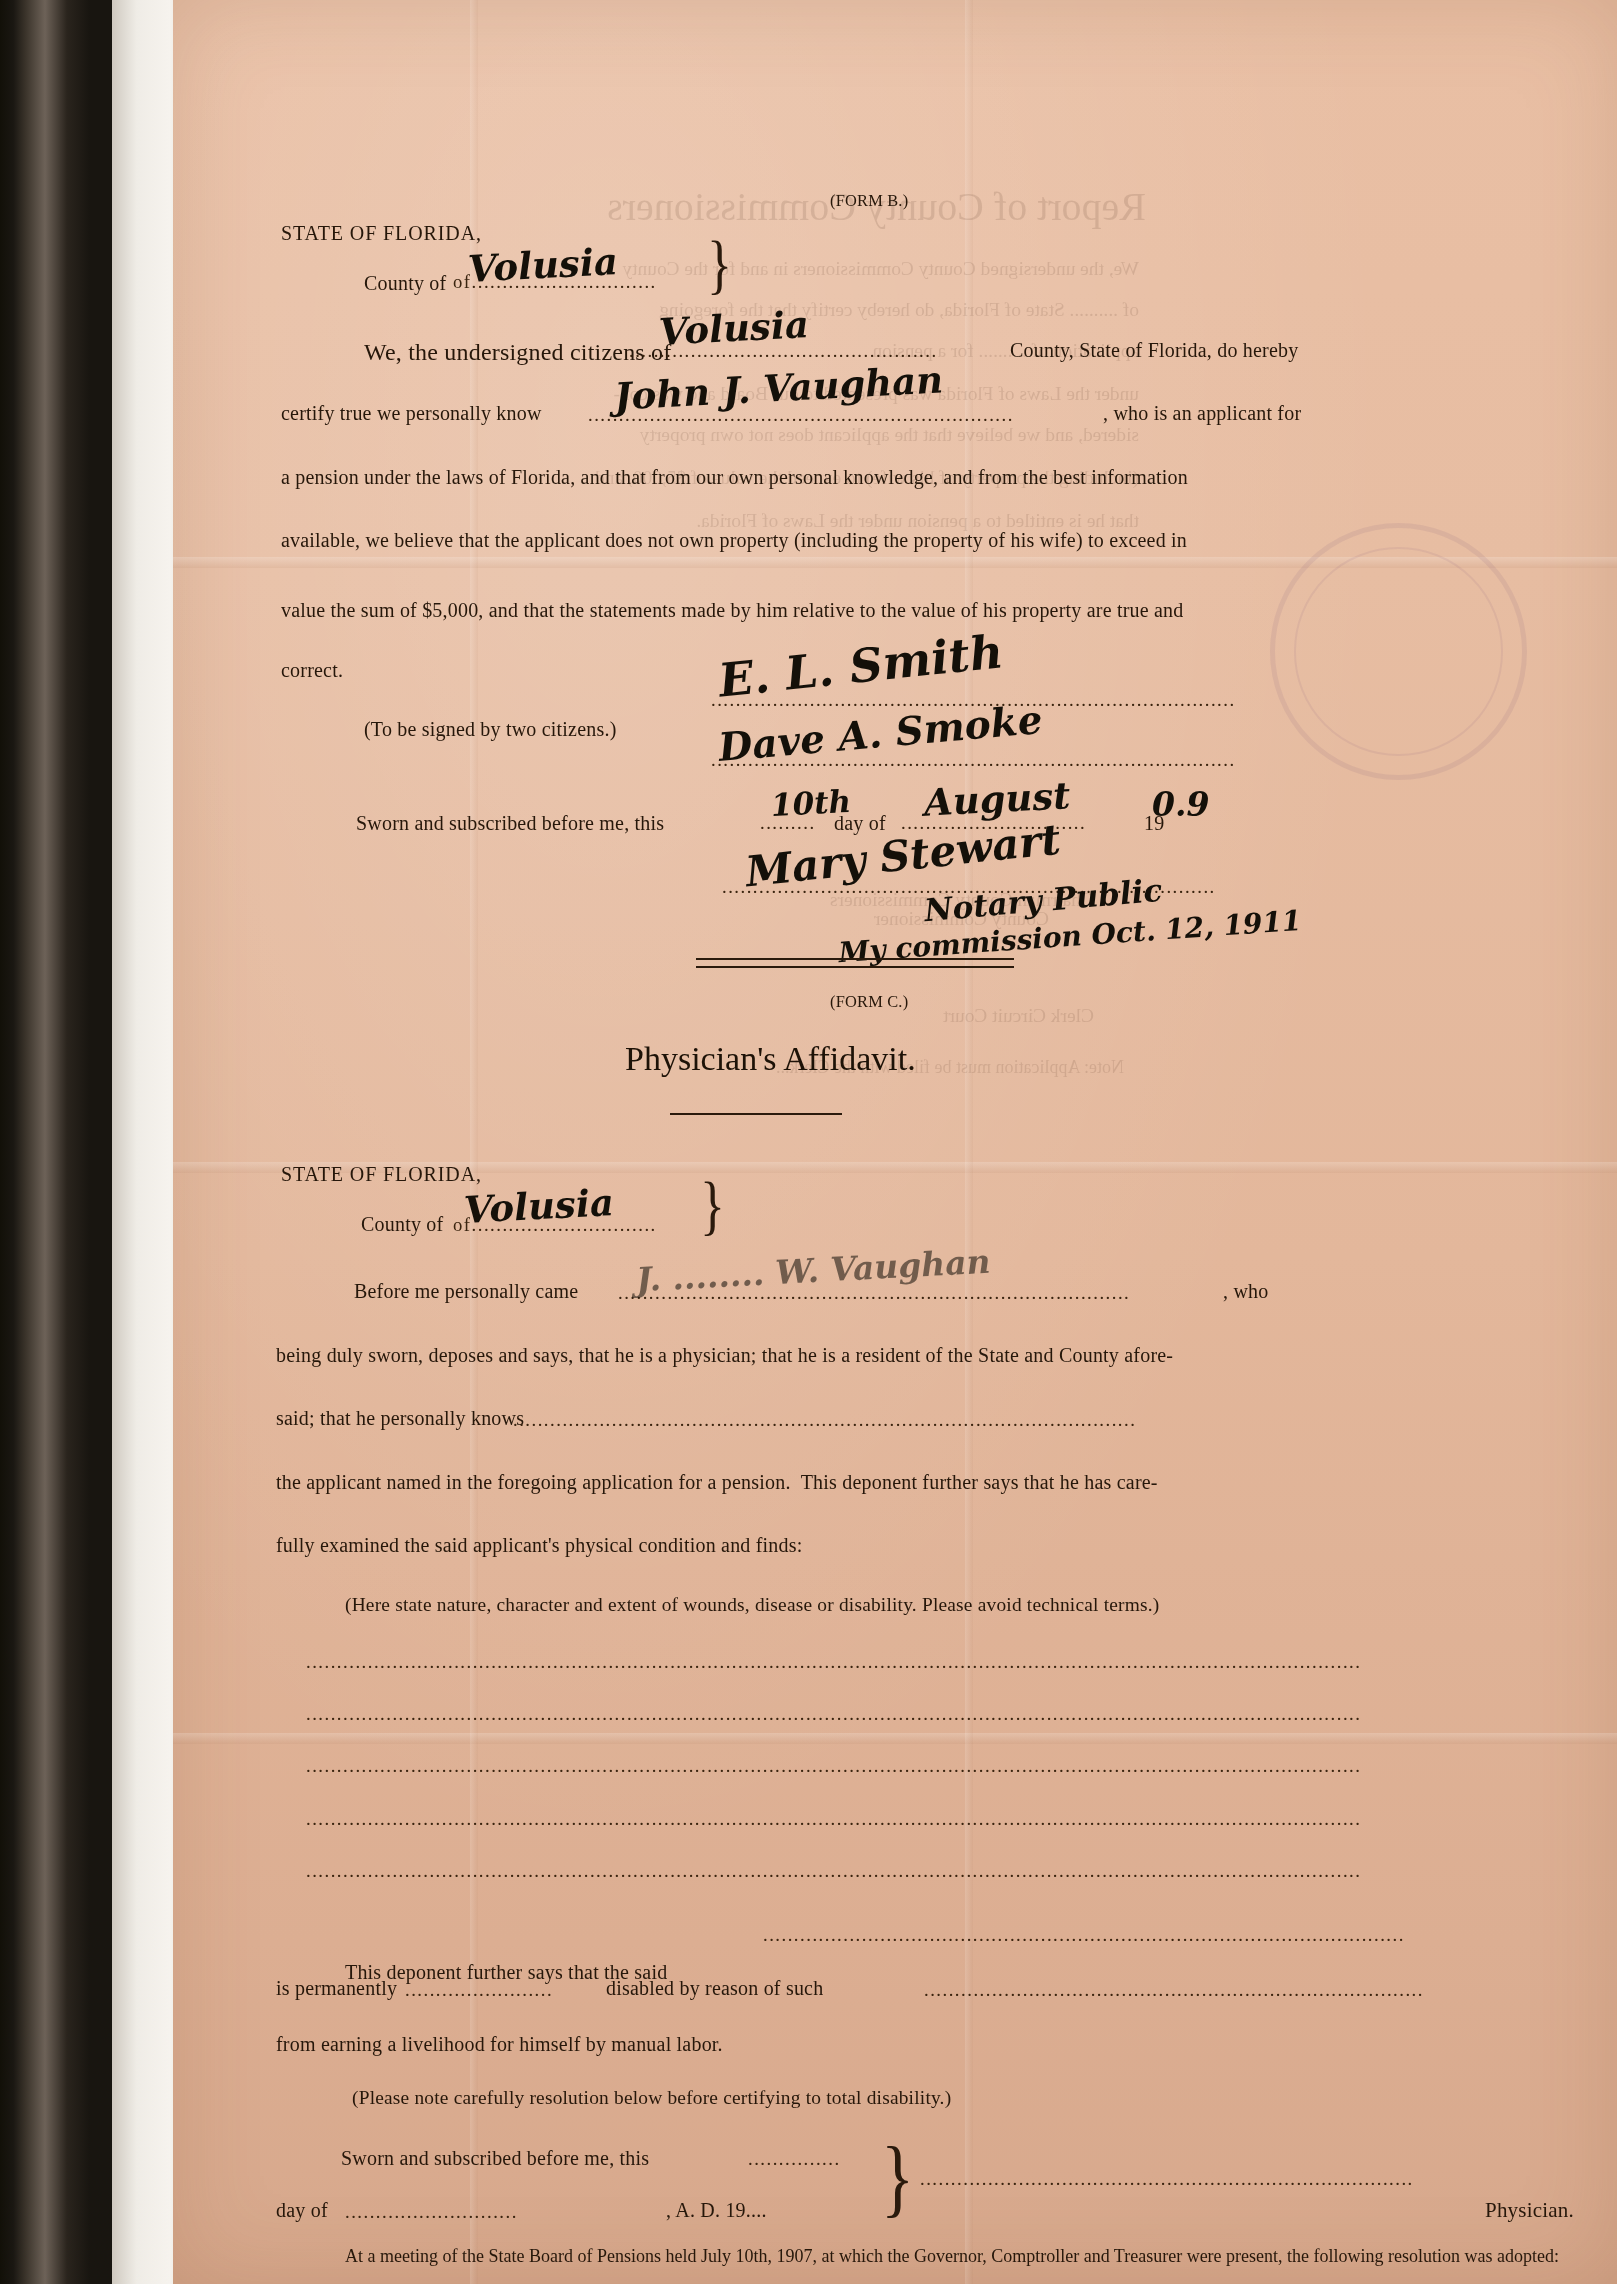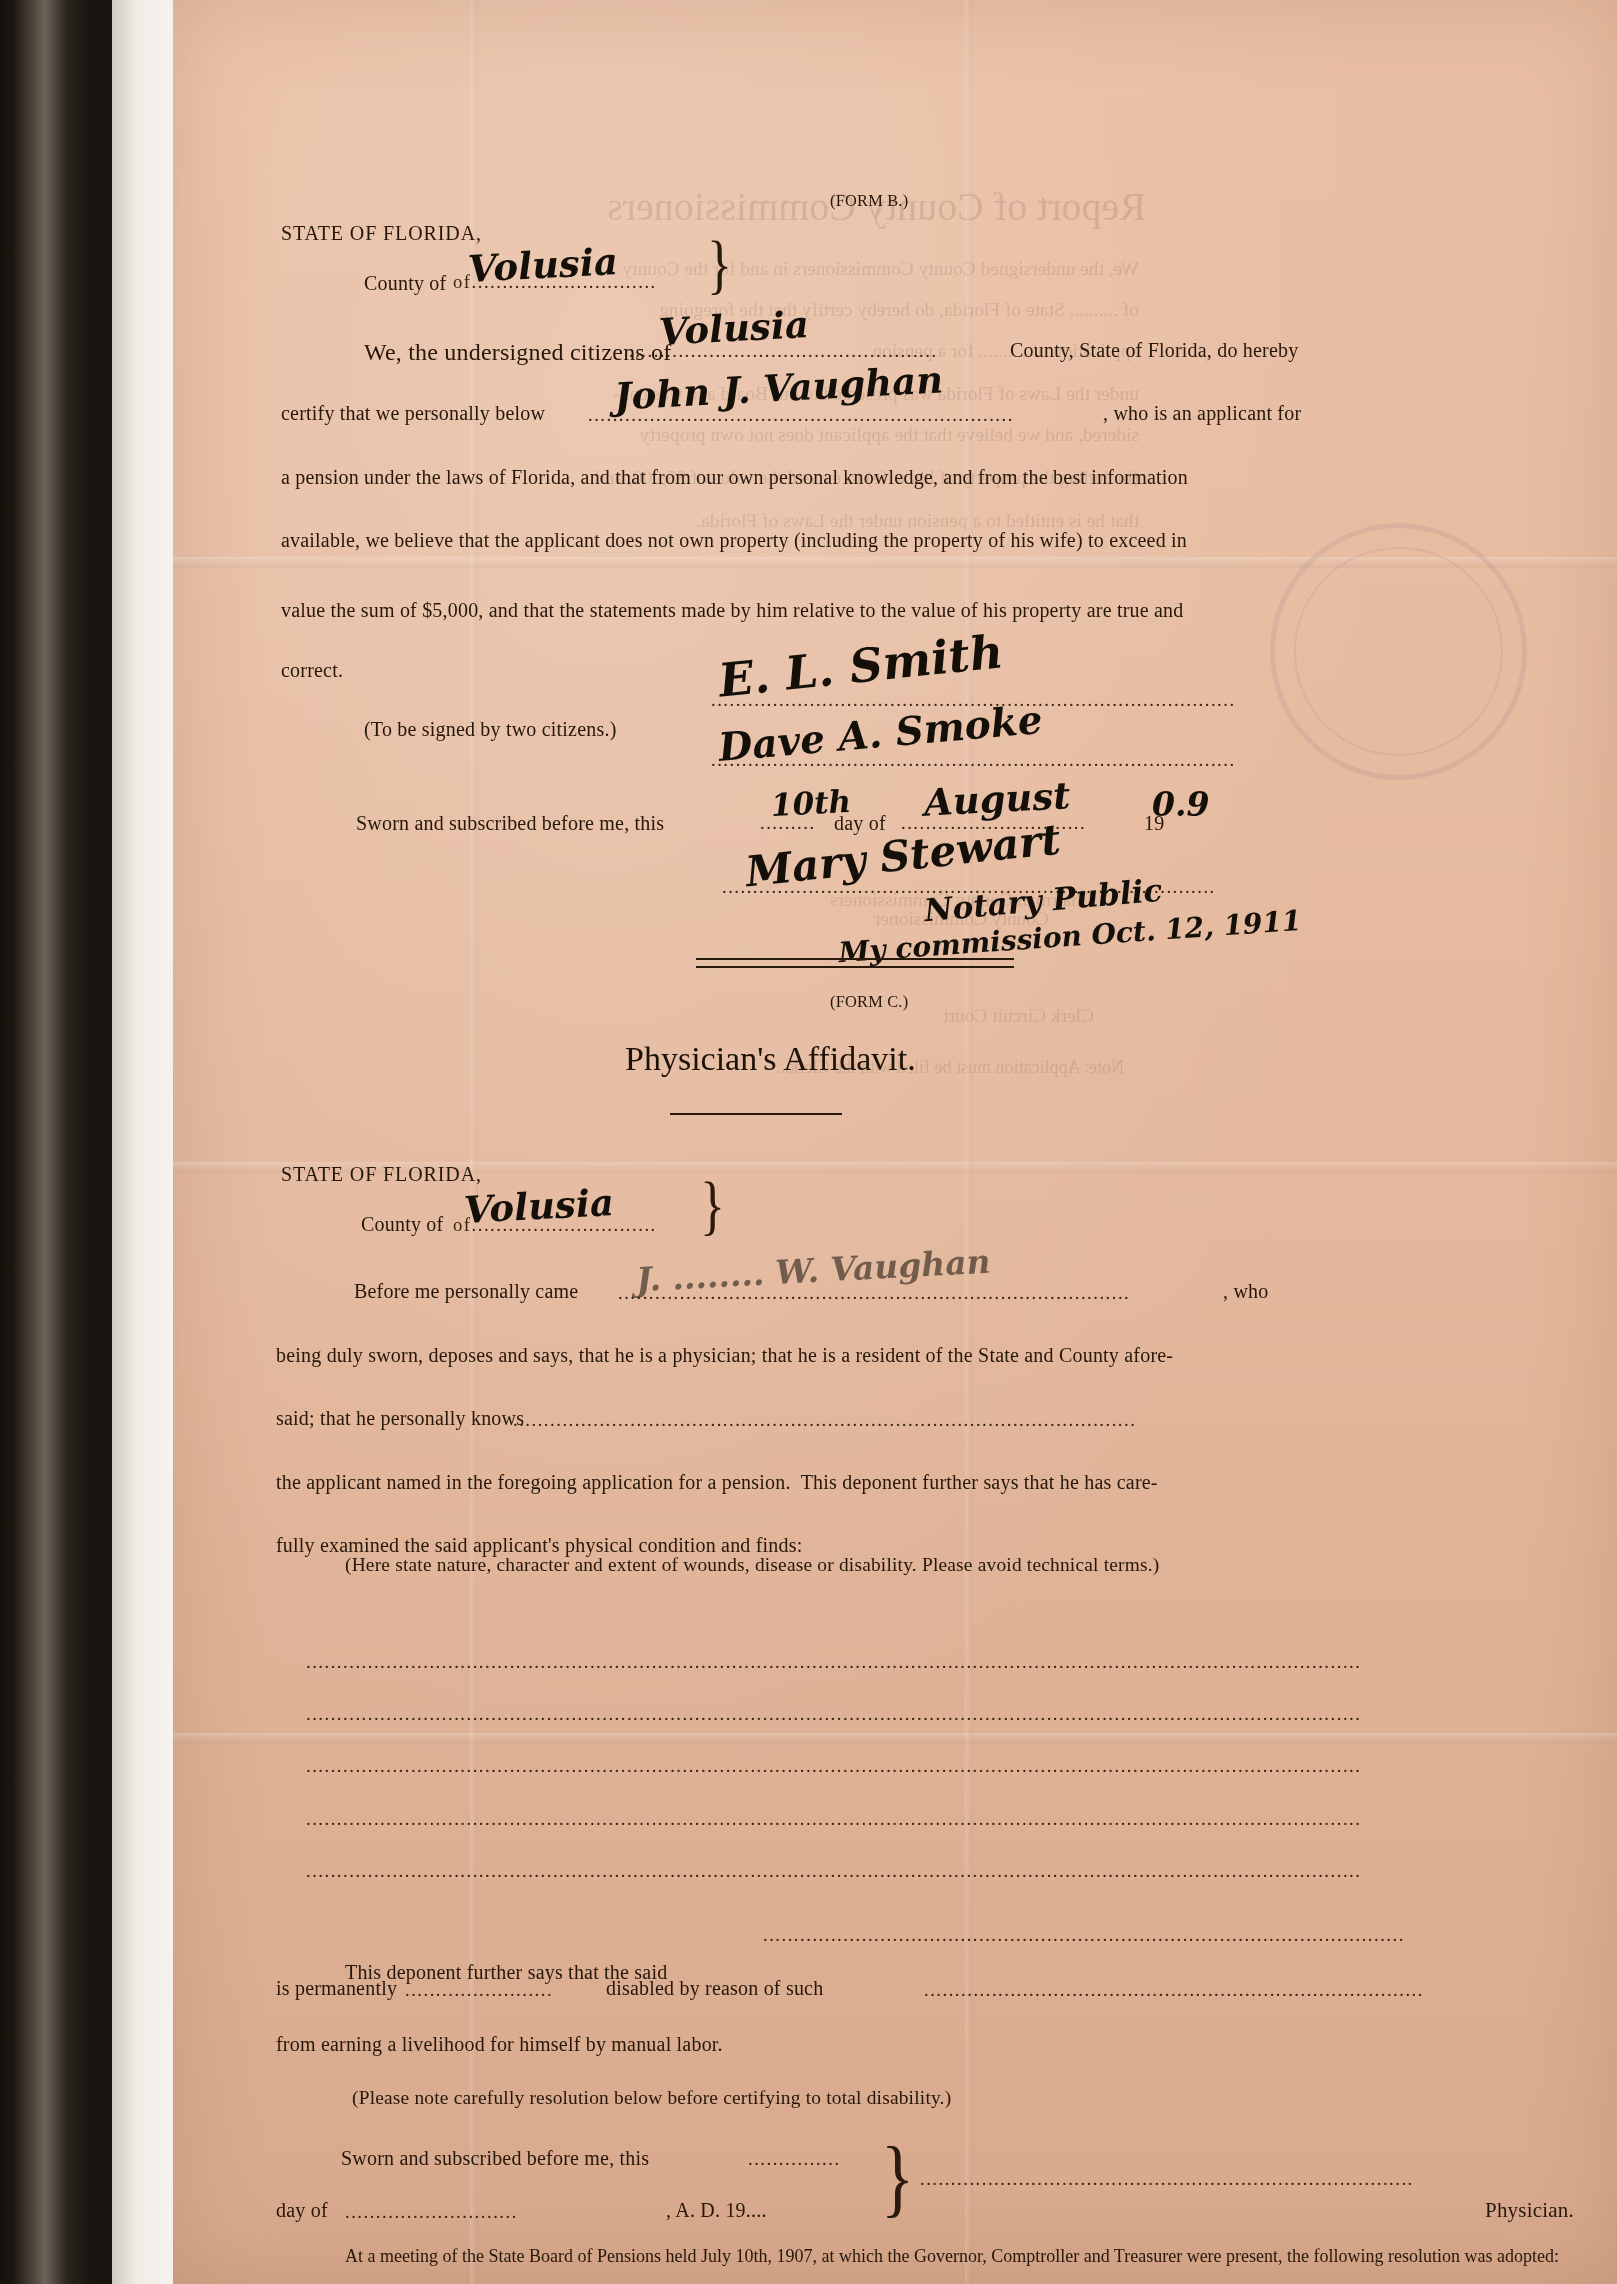--- a/index.html
+++ b/index.html
@@ -195,21 +195,21 @@
       <div class="t" style="left:191px; top:273px; font-size:20px;">County of</div>
       <div class="dots" style="left:280px; top:273px; width:254px;">of..............................</div>
       <div class="hand" style="left:295px; top:247px; font-size:37px;">Volusia</div>
       <div class="brace" style="left:534px; top:239px;">}</div>
 
       <div class="t" style="left:191px; top:340px; font-size:24px;">We, the undersigned citizens of</div>
       <div class="dots" style="left:456px; top:342px; width:374px;">..................................................</div>
       <div class="hand" style="left:486px; top:310px; font-size:37px;">Volusia</div>
       <div class="t" style="left:837px; top:340px; font-size:20px;">County, State of Florida, do hereby</div>
 
-      <div class="t" style="left:108px; top:403px; font-size:20px;">certify that we personally below</div>
+      <div class="t" style="left:108px; top:403px; font-size:20px;">certify true we personally know</div>
       <div class="dots" style="left:415px; top:406px; width:508px;">.....................................................................</div>
       <div class="hand" style="left:441px; top:370px; font-size:37px;">John J. Vaughan</div>
       <div class="t" style="left:930px; top:403px; font-size:20px;">, who is an applicant for</div>
 
       <div class="t" style="left:108px; top:467px; font-size:20px;">a pension under the laws of Florida, and that from our own personal knowledge, and from the best information</div>
       <div class="t" style="left:108px; top:530px; font-size:20px;">available, we believe that the applicant does not own property (including the property of his wife) to exceed in</div>
       <div class="t" style="left:108px; top:600px; font-size:20px;">value the sum of $5,000, and that the statements made by him relative to the value of his property are true and</div>
       <div class="t" style="left:108px; top:660px; font-size:20px;">correct.</div>
 
       <div class="t" style="left:191px; top:719px; font-size:20px;">(To be signed by two citizens.)</div>
@@ -256,21 +256,21 @@
       <div class="t" style="left:1050px; top:1281px; font-size:20px;">, who</div>
 
       <div class="t" style="left:103px; top:1345px; font-size:20px;">being duly sworn, deposes and says, that he is a physician; that he is a resident of the State and County afore-</div>
 
       <div class="t" style="left:103px; top:1408px; font-size:20px;text-align:right;">said; that he personally knows</div>
       <div class="dots" style="left:340px; top:1411px; width:747px;">.....................................................................................................</div>
 
       <div class="t" style="left:103px; top:1472px; font-size:20px;">the applicant named in the foregoing application for a pension.  This deponent further says that he has care-</div>
       <div class="t" style="left:103px; top:1535px; font-size:20px;">fully examined the said applicant's physical condition and finds:</div>
 
-      <div class="t" style="left:172px; top:1555px; font-size:19.4px;">(Here state nature, character and extent of wounds, disease or disability. Please avoid technical terms.)</div>
+      <div class="t" style="left:172px; top:1595px; font-size:19.4px;">(Here state nature, character and extent of wounds, disease or disability. Please avoid technical terms.)</div>
 
       <div class="dots" style="left:133px; top:1653px; width:1326px;">...........................................................................................................................................................................</div>
       <div class="dots" style="left:133px; top:1705px; width:1326px;">...........................................................................................................................................................................</div>
       <div class="dots" style="left:133px; top:1757px; width:1326px;">...........................................................................................................................................................................</div>
       <div class="dots" style="left:133px; top:1810px; width:1326px;">...........................................................................................................................................................................</div>
       <div class="dots" style="left:133px; top:1862px; width:1326px;">...........................................................................................................................................................................</div>
 
       <div class="t" style="left:172px; top:1924px; font-size:20px;margin-top:38px;">This deponent further says that the said</div>
       <div class="dots" style="left:590px; top:1926px; width:867px;">........................................................................................................</div>
 

